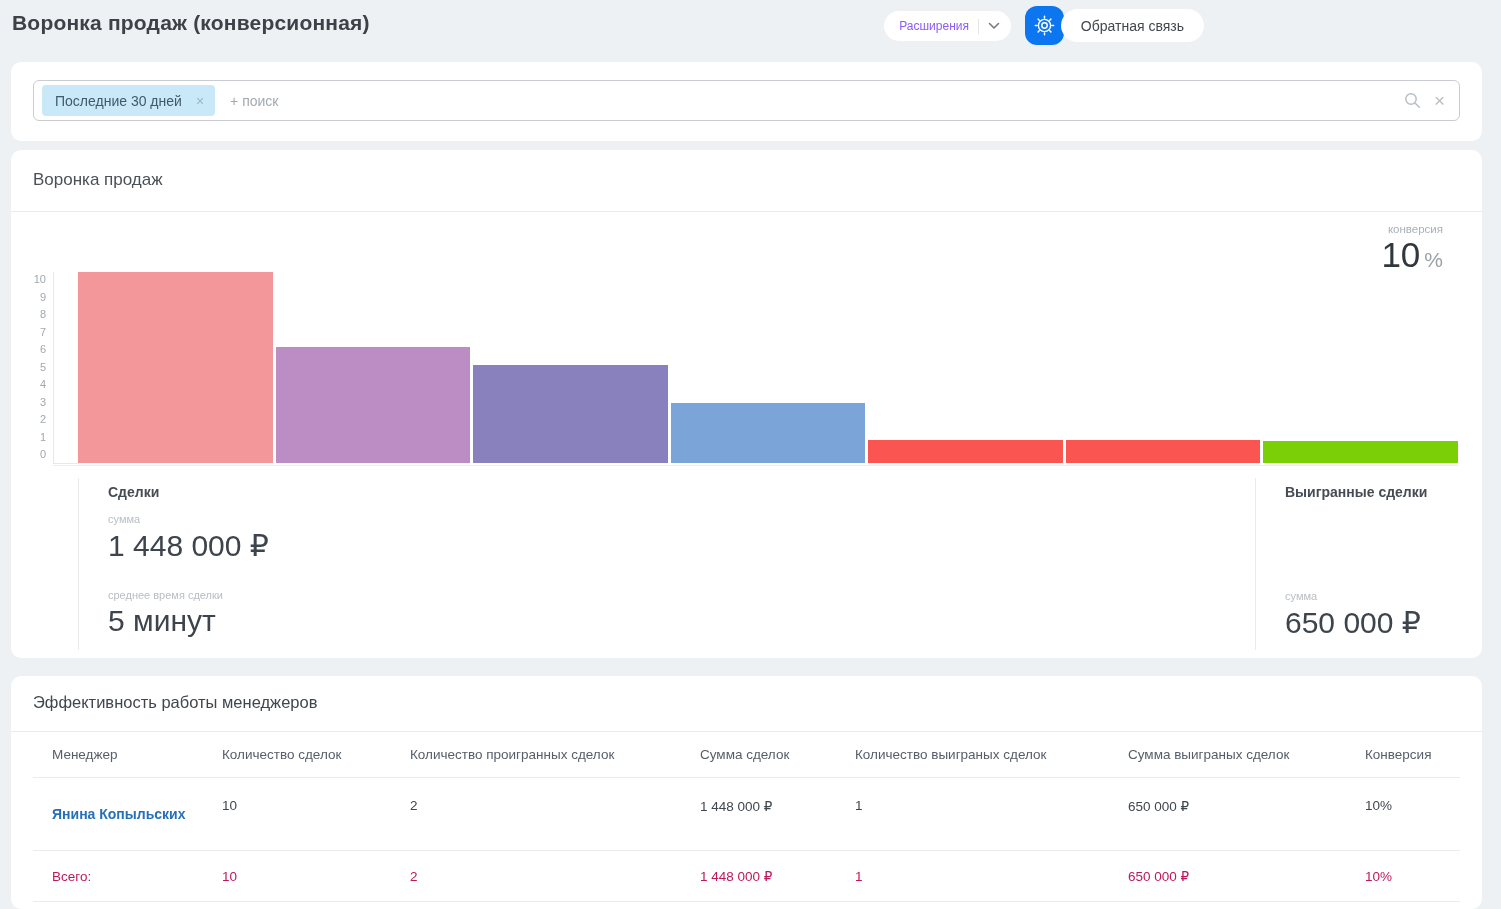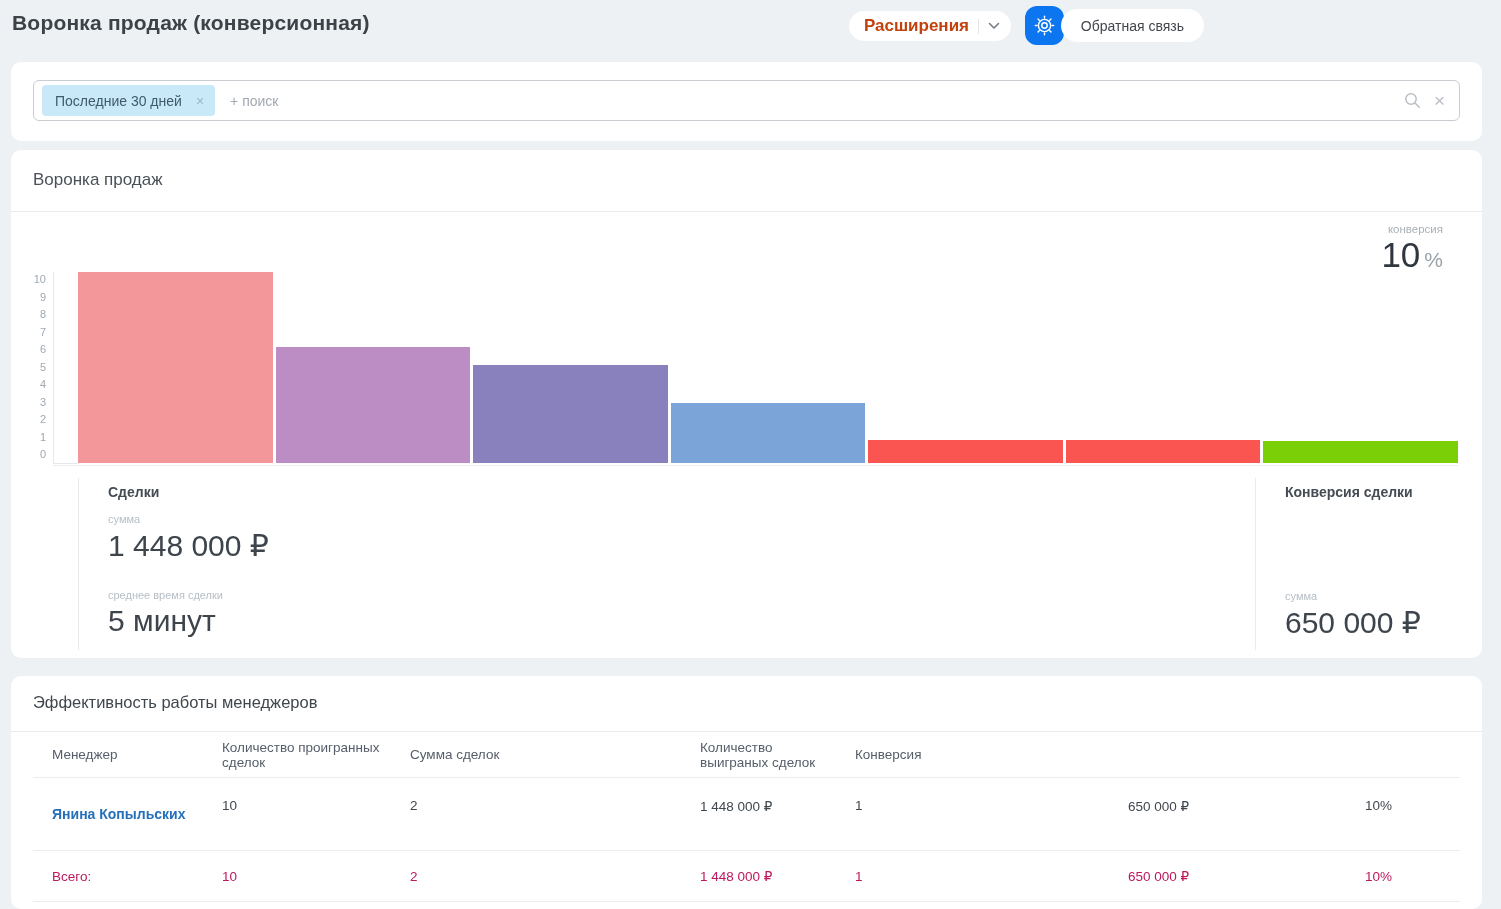--- a/index.html
+++ b/index.html
@@ -3,21 +3,21 @@
 <meta charset="utf-8">
 <style>
   html,body{margin:0;padding:0;width:1501px;height:909px;overflow:hidden;
     background:#edf1f4;font-family:"Liberation Sans","DejaVu Sans",sans-serif;
     -webkit-font-smoothing:antialiased;}
   
   .app-header{position:absolute;left:0;top:0;width:1219px;height:56px;}
   .page-title{position:absolute;left:12px;top:11px;font-size:21px;font-weight:700;
     color:#3d4248;letter-spacing:.2px;}
   .pill-btn{position:absolute;background:#fff;border-radius:17px;display:flex;
-    align-items:center;color:#c2410c;font-size:17px;cursor:pointer;font-weight:bold;}
+    align-items:center;color:#8b5cf6;font-size:12px;cursor:pointer;}
   .ext-btn{right:208px;top:11px;height:30px;padding:0 11px 0 15px;gap:9px;}
   .ext-divider{width:1px;height:15px;background:#e3e6e9;}
   .gear-btn{position:absolute;right:155px;top:6px;width:39px;height:39px;border-radius:12px;
     background:#0b76ef;display:flex;align-items:center;justify-content:center;cursor:pointer;}
   .feedback-btn{right:15px;top:9px;height:33px;padding:0 20px;font-size:14px;font-weight:400;
     color:#42474d;border-radius:17px;}
   
   .search-card{position:absolute;left:11px;top:62px;width:1471px;height:79px;background:#fff;border-radius:10px;}
   .search-box{position:absolute;left:22px;right:22px;top:18px;height:41px;border:1px solid #c9cdd2;
     border-radius:6px;display:flex;align-items:center;padding:0 14px 0 8px;box-sizing:border-box;background:#fff;}
@@ -167,36 +167,38 @@
 
   <div class="sum-block sum-left">
     <div class="sum-title">Сделки</div>
     <div class="sum-label">сумма</div>
     <div class="sum-value">1 448 000 ₽</div>
     <div class="sum-label mt-big">среднее время сделки</div>
     <div class="sum-value">5 минут</div>
   </div>
 
   <div class="sum-block sum-right">
-    <div class="sum-title">Конверсия сделки</div>
+    <div class="sum-title">Выигранные сделки</div>
     <div class="push sum-label">сумма</div>
     <div class="sum-value">650 000 ₽</div>
   </div>
 </div>
 
 <div class="managers-card">
   <div class="mg-title">Эффективность работы менеджеров</div>
   <div class="mg-divider"></div>
 
   <div class="tbl">
     <div class="trow thead">
       <div>Менеджер</div>
+      <div>Количество сделок</div>
       <div>Количество проигранных сделок</div>
       <div>Сумма сделок</div>
       <div>Количество выиграных сделок</div>
+      <div>Сумма выиграных сделок</div>
       <div>Конверсия</div>
     </div>
 
     <div class="trow tdata">
       <div class="name-cell">
           <span class="mgr-link">Янина Копыльских</span>
         </div>
       <div>10</div>
       <div>2</div>
       <div>1 448 000 ₽</div>

